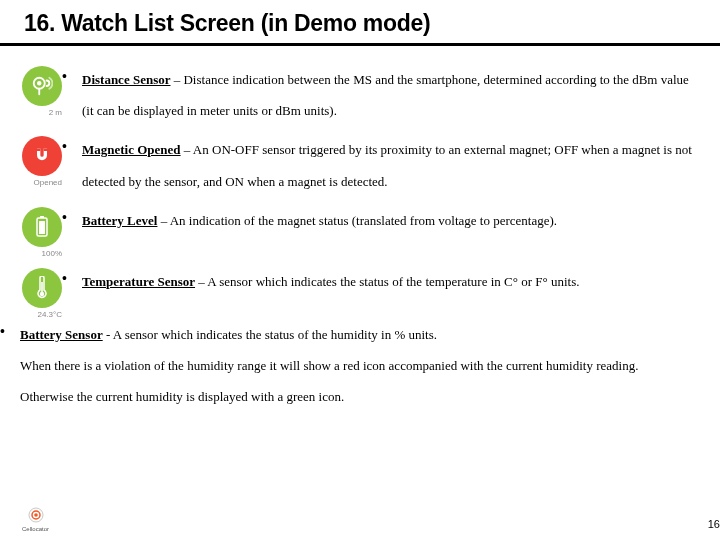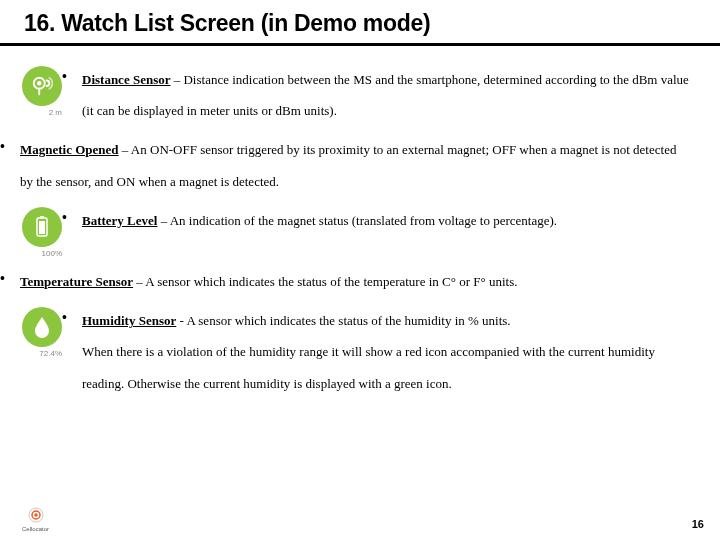--- a/index.html
+++ b/index.html
@@ -10,21 +10,21 @@
   .row { display: flex; align-items: flex-start; margin-bottom: 0; }
   .icon-col { width: 62px; flex-shrink: 0; display: flex; flex-direction: column; align-items: flex-end; padding-top: 2px; }
   .icon-box { width: 40px; height: 40px; border-radius: 50%; display: flex; align-items: center; justify-content: center; }
   .icon-box svg { display: block; }
   .icon-green { background: #8cc63f; }
   .icon-red  { background: #ef4136; }
   .icon-caption { font-size: 8px; color: #888; margin-top: 2px; font-weight: 500; }
   .bullet-col { width: 20px; flex-shrink: 0; font-size: 14px; color: #000; line-height: 18px; padding-top: 3px; text-align: left; }
   .text-col { flex: 1; font-size: 13px; line-height: 2.4; padding-bottom: 8px; font-family: Liberation Serif, serif; }
   .text-col .term { font-weight: 700; text-decoration: underline; }
-  .page-num { position: absolute; right: 16px; bottom: 10px; font-size: 11px; font-weight: 700; }
+  .page-num { position: absolute; right: 0; bottom: 10px; font-size: 11px; font-weight: 400; }
   .logo { position: absolute; left: 22px; bottom: 8px; display: flex; flex-direction: column; align-items: center; }
   .logo svg { display: block; }
   .logo-text { font-size: 6px; color: #555; margin-top: 1px; }
 </style>
 </head>
 <body>
 
 <div class="title-wrap">
   <div class="title">16. Watch List Screen (in Demo mode)</div>
 </div>
@@ -44,20 +44,30 @@
       </div>
       <div class="icon-caption">2 m</div>
     </div>
     <div class="bullet-col">•</div>
     <div class="text-col">
       <span class="term">Distance Sensor</span><span> – Distance indication between the MS and the smartphone, determined according to the dBm value (it can be displayed in meter units or dBm units).</span>
     </div>
   </div>
 
   <div class="row">
+    <div class="icon-col">
+      <div class="icon-box icon-red">
+        <svg width="20" height="20" viewBox="0 0 24 24" fill="#fff">
+          <path d="M6 3h4v8a2 2 0 0 0 4 0V3h4v8a6 6 0 0 1-12 0V3z"></path>
+          <rect x="6" y="3" width="4" height="3" fill="#ef4136"></rect>
+            <rect x="14" y="3" width="4" height="3" fill="#ef4136"></rect>
+        </svg>
+      </div>
+      <div class="icon-caption">Opened</div>
+    </div>
     <div class="bullet-col">•</div>
     <div class="text-col">
       <span class="term">Magnetic Opened</span><span> – An ON-OFF sensor triggered by its proximity to an external magnet; OFF when a magnet is not detected by the sensor, and ON when a magnet is detected.</span>
     </div>
   </div>
 
   <div class="row">
     <div class="icon-col">
       <div class="icon-box icon-green">
         <svg width="14" height="22" viewBox="0 0 14 22" fill="#fff">
@@ -68,39 +78,41 @@
       </div>
       <div class="icon-caption">100%</div>
     </div>
     <div class="bullet-col">•</div>
     <div class="text-col" style="padding-bottom:30px;">
       <span class="term">Battery Level</span><span> – An indication of the magnet status (translated from voltage to percentage).</span>
     </div>
   </div>
 
   <div class="row">
+    <div class="icon-col">
+      <div class="icon-box icon-green">
+        <svg width="12" height="24" viewBox="0 0 12 24" fill="#fff">
+          <path d="M4 2a2 2 0 0 1 4 0v12a4 4 0 1 1-4 0V2z" fill="none" stroke="#fff" stroke-width="1.5"></path>
+          <circle cx="6" cy="18" r="2.2"></circle>
+            <rect x="5.2" y="6" width="1.6" height="12"></rect>
+        </svg>
+      </div>
+      <div class="icon-caption">24.3°C</div>
+    </div>
     <div class="bullet-col">•</div>
     <div class="text-col">
       <span class="term">Temperature Sensor</span><span> – A sensor which indicates the status of the temperature in C° or F° units.</span>
       <br>
     </div>
   </div>
 
   <div class="row">
-    <div class="icon-col">
-      <div class="icon-box icon-green">
-        <svg width="18" height="22" viewBox="0 0 18 22" fill="#fff">
-          <path d="M9 1 C5 7 2 11 2 15 a7 7 0 0 0 14 0 C16 11 13 7 9 1 Z"></path>
-        </svg>
-      </div>
-      <div class="icon-caption">72.4%</div>
-    </div>
     <div class="bullet-col">•</div>
     <div class="text-col">
-      <span class="term">Humidity Sensor</span><span> - A sensor which indicates the status of the humidity in % units.</span>
+      <span class="term">Battery Sensor</span><span> - A sensor which indicates the status of the humidity in % units.</span>
       <br><span>When there is a violation of the humidity range it will show a red icon accompanied with the current humidity reading. Otherwise the current humidity is displayed with a green icon.</span>
     </div>
   </div>
 
 </div>
 
 <div class="logo">
   <svg width="22" height="18" viewBox="0 0 22 18">
     <circle cx="11" cy="8" r="4" fill="none" stroke="#f15a24" stroke-width="1.5"></circle>
     <circle cx="11" cy="8" r="7" fill="none" stroke="#777" stroke-width="0.8" opacity="0.5"></circle>

